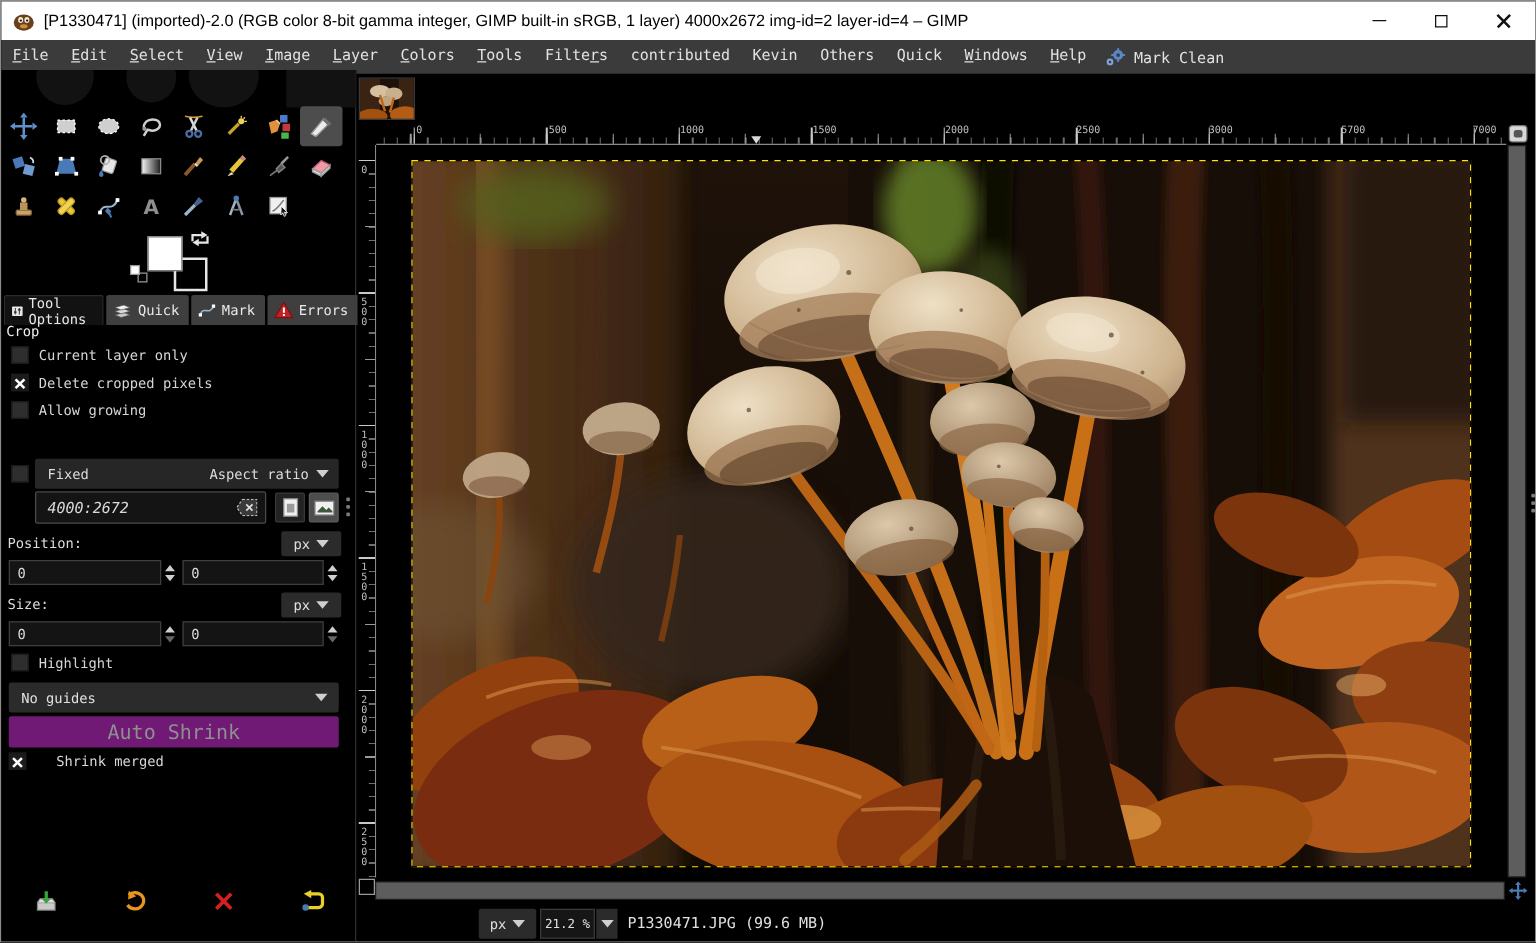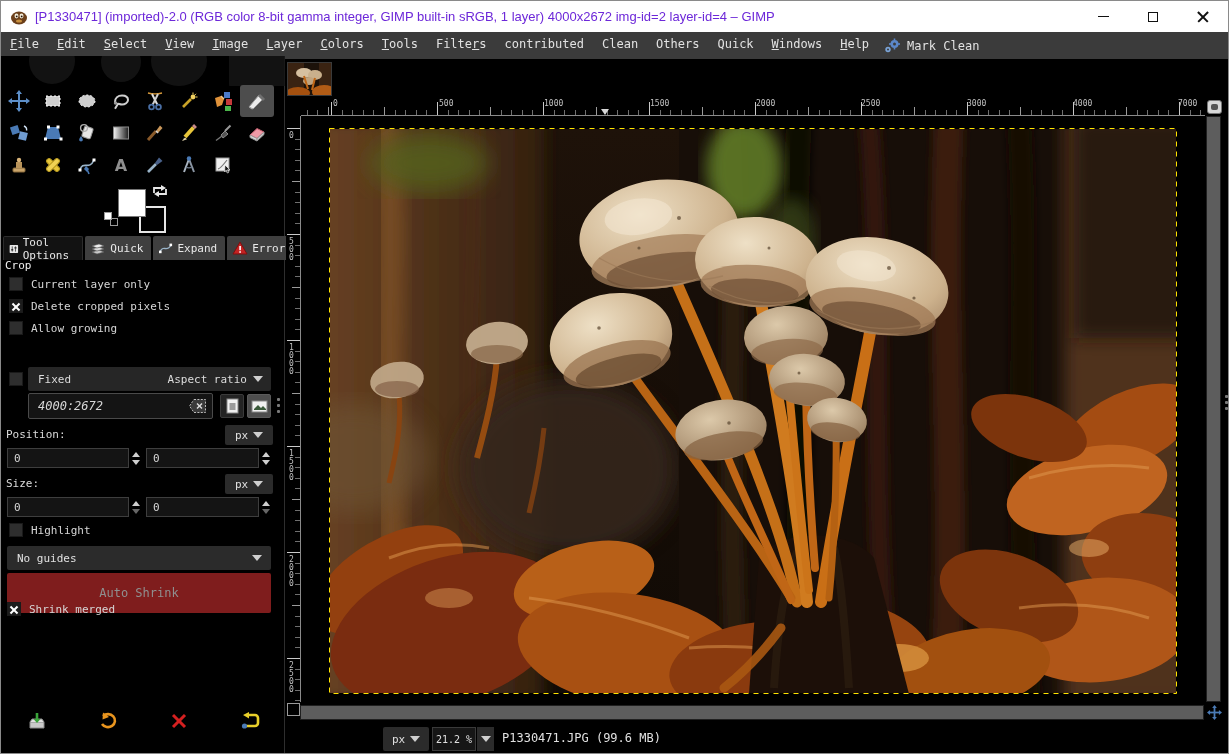--- a/index.html
+++ b/index.html
@@ -1,21 +1,21 @@
 <!DOCTYPE html>
 <html><head>
 <meta charset="utf-8">
 <style>
   html,body{margin:0;padding:0;background:#222;}
   *{box-sizing:border-box;}
   .window{position:relative;width:1229px;height:754px;background:#000;overflow:hidden;
     font-family:"DejaVu Sans Mono","Liberation Mono",monospace;border:1px solid #8a8a8a;}
   
   .titlebar{position:absolute;left:0;top:0;width:100%;height:31px;background:#fff;display:flex;align-items:center;
-    font-family:"Liberation Sans","DejaVu Sans",sans-serif;font-size:13px;color:#6d28d9;}
+    font-family:"Liberation Sans","DejaVu Sans",sans-serif;font-size:13px;color:#000000;}
   .titlebar .app-icon{margin:0 7px 0 9px;width:18px;height:16px;flex:0 0 auto;}
   .title-text{white-space:nowrap;overflow:hidden;}
   .win-controls{margin-left:auto;display:flex;height:100%;}
   .win-btn{width:50px;height:100%;display:flex;align-items:center;justify-content:center;cursor:default;}
   .glyph-min{width:11px;height:0;border-bottom:1.5px solid #111;}
   .glyph-max{width:10px;height:10px;border:1.4px solid #111;}
   .glyph-close{position:relative;width:12px;height:12px;}
   .glyph-close::before,.glyph-close::after{content:"";position:absolute;left:-1px;top:5px;width:14px;height:1.6px;background:#111;}
   .glyph-close::before{transform:rotate(45deg);} .glyph-close::after{transform:rotate(-45deg);}
   
@@ -75,21 +75,21 @@
   .unit-dd{position:absolute;left:224px;top:0;width:48px;height:20px;background:#2b2b2b;border-radius:2px;display:flex;align-items:center;justify-content:center;gap:5px;font-size:11px;color:#e0e0e0;}
   .spin-row{position:absolute;left:0;width:284px;height:20px;}
   .spin-field{position:absolute;top:0;height:20px;background:#141414;border:1px solid #3e3e3e;color:#d8d8d8;font-size:11px;display:flex;align-items:center;padding-left:6px;}
   .spin-arrows{position:absolute;top:0;width:13px;height:20px;display:flex;flex-direction:column;align-items:center;justify-content:center;gap:3px;}
   .tri-up{width:0;height:0;border-left:4px solid transparent;border-right:4px solid transparent;border-bottom:5px solid #cfcfcf;}
   .tri-down{width:0;height:0;border-left:4px solid transparent;border-right:4px solid transparent;border-top:5px solid #cfcfcf;}
   .tri-down.dim{border-top-color:#666;}
   .guides-dd{position:absolute;left:6px;top:490px;width:264px;height:24px;background:#2b2b2b;border-radius:2px;display:flex;align-items:center;font-size:11px;color:#e0e0e0;}
   .guides-dd span{margin-left:10px;}
   .guides-dd .chev{margin-left:auto;margin-right:9px;}
-  .autoshrink-btn{position:absolute;left:6px;top:517px;width:264px;height:40px;background:#7f1d1d;border-radius:2px;display:flex;align-items:center;justify-content:center;font-size:12px;color:#8f8f8f;}
+  .autoshrink-btn{position:absolute;left:6px;top:517px;width:264px;height:25px;background:#701a75;border-radius:2px;display:flex;align-items:center;justify-content:center;font-size:16px;color:#8f8f8f;}
   .panel-footer{position:absolute;left:0;top:645px;width:284px;height:40px;display:flex;justify-content:space-around;align-items:center;}
   .pf-btn{width:42px;height:32px;display:flex;align-items:center;justify-content:center;}
   
   .image-tab{position:absolute;left:286px;top:61px;width:45px;height:34px;border:1px solid #3a3a3a;overflow:hidden;}
   .h-ruler{position:absolute;left:300px;top:98px;width:904px;height:17px;background:#000;border-bottom:1px solid #8a8a8a;
     background-image:
       repeating-linear-gradient(to right,#c9c9c9 0 1px,transparent 1px 106px),
       repeating-linear-gradient(to right,#9a9a9a 0 1px,transparent 1px 53px),
       repeating-linear-gradient(to right,#6f6f6f 0 1px,transparent 1px 10.6px);
     background-size:auto 13px,auto 8px,auto 5px;
@@ -158,21 +158,21 @@
         <span class="menu-item"><u>F</u>ile</span>
         <span class="menu-item"><u>E</u>dit</span>
         <span class="menu-item"><u>S</u>elect</span>
         <span class="menu-item"><u>V</u>iew</span>
         <span class="menu-item"><u>I</u>mage</span>
         <span class="menu-item"><u>L</u>ayer</span>
         <span class="menu-item"><u>C</u>olors</span>
         <span class="menu-item"><u>T</u>ools</span>
         <span class="menu-item">Filte<u>r</u>s</span>
         <span class="menu-item">contributed</span>
-        <span class="menu-item">Clean</span>
+        <span class="menu-item">Kevin</span>
         <span class="menu-item">Others</span>
         <span class="menu-item">Quick</span>
         <span class="menu-item"><u>W</u>indows</span>
         <span class="menu-item"><u>H</u>elp</span>
       </div>
     <div class="menu-trailing">
       <svg width="17" height="16" viewBox="0 0 17 16">
         <circle cx="10.5" cy="6" r="4" fill="#5b87c9"></circle>
           <circle cx="10.5" cy="6" r="1.5" fill="#3b3b3b"></circle>
         <g fill="#5b87c9">
@@ -414,21 +414,21 @@
           <polygon points="2,5 9,3 14,5 7,7" fill="#efefef" stroke="#555" stroke-width="0.6"></polygon>
         </svg>
         <span>Quick</span>
       </div>
       <div class="dock-tab">
         <svg width="15" height="14" viewBox="0 0 15 14">
           <path d="M2 11C5 3 9 12 13 4" stroke="#9ab4c9" stroke-width="1.3" fill="none"></path>
           <rect x="1" y="9.6" width="2.6" height="2.6" fill="#fff"></rect>
             <rect x="11.5" y="2.6" width="2.6" height="2.6" fill="#fff"></rect>
         </svg>
-        <span>Expand</span>
+        <span>Mark</span>
       </div>
       <div class="dock-tab">
         <svg width="16" height="14" viewBox="0 0 16 14">
           <polygon points="8,1 15,13 1,13" fill="#c42222" stroke="#7a1010"></polygon>
           <rect x="7.3" y="5" width="1.6" height="4.2" fill="#fff"></rect>
             <rect x="7.3" y="10.2" width="1.6" height="1.6" fill="#fff"></rect>
         </svg>
         <span>Errors</span>
       </div>
     </div>
@@ -544,21 +544,21 @@
       <span>No guides</span>
       <span class="chev"></span>
     </div>
 
     <div class="autoshrink-btn">
       <span>Auto Shrink</span>
     </div>
 
     <div class="opt-row" style="top:545px;">
       <span class="cb checked" style="left:6px;"></span>
-      <span class="cb-label" style="left:28px;text-align:center;">Shrink merged</span>
+      <span class="cb-label" style="left:44px;text-align:center;">Shrink merged</span>
     </div>
 
     <div class="panel-footer">
       <div class="pf-btn">
         <svg width="20" height="18" viewBox="0 0 20 18">
           <path d="M3 10h14v6H3z" fill="#c9c9c9" stroke="#8a8a8a"></path>
             <path d="M3 10l2-3h10l2 3" fill="#e0e0e0" stroke="#8a8a8a"></path>
           <line x1="10" y1="1" x2="10" y2="8" stroke="#3aa43a" stroke-width="2.6"></line>
             <polygon points="10,11 6.5,7 13.5,7" fill="#3aa43a"></polygon>
         </svg>
@@ -605,21 +605,21 @@
 
   <div class="ruler-corner"></div>
   <div class="h-ruler" id="h-ruler">
       <span class="rlabel" style="left: 32px;">0</span>
       <span class="rlabel" style="left: 138px;">500</span>
       <span class="rlabel" style="left: 243px;">1000</span>
       <span class="rlabel" style="left: 349px;">1500</span>
       <span class="rlabel" style="left: 455px;">2000</span>
       <span class="rlabel" style="left: 560px;">2500</span>
       <span class="rlabel" style="left: 666px;">3000</span>
-      <span class="rlabel" style="left: 772px;">4000</span>
+      <span class="rlabel" style="left: 772px;">5700</span>
       <span class="rlabel" style="left: 877px;">7000</span>
       <span class="ruler-marker" style="left: 300px; top: 10px;"></span>
     </div>
   <div class="v-ruler" id="v-ruler">
       <span class="rlabel" style="top: 15px;">0</span>
       <span class="rlabel" style="top: 121px;">500</span>
       <span class="rlabel" style="top: 227px;">1000</span>
       <span class="rlabel" style="top: 333px;">1500</span>
       <span class="rlabel" style="top: 439px;">2000</span>
       <span class="rlabel" style="top: 545px;">2500</span>

